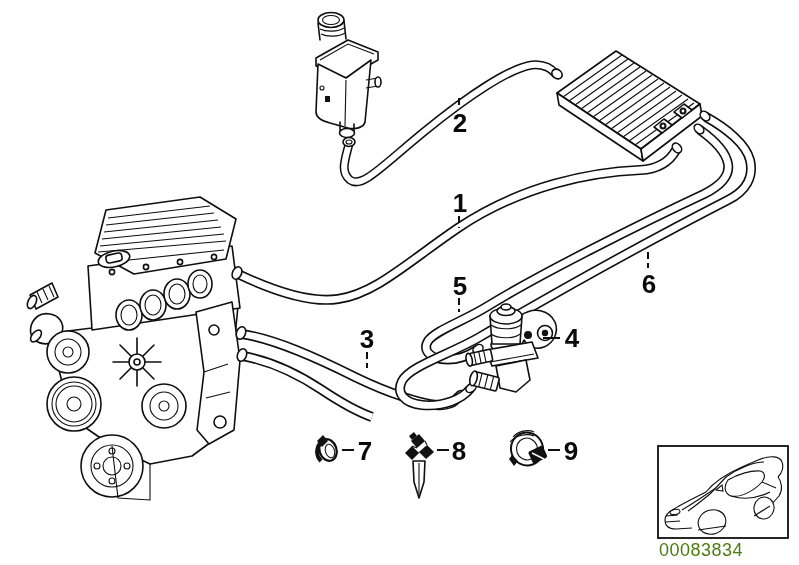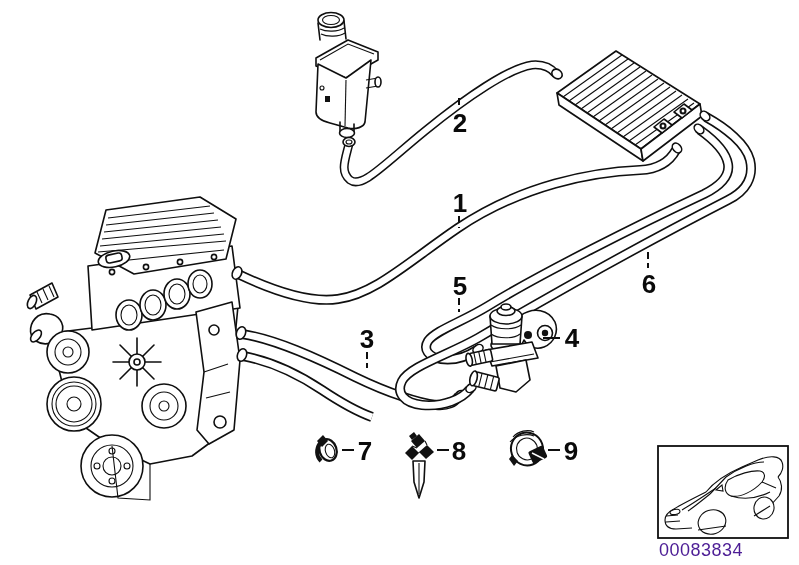--- a/index.html
+++ b/index.html
@@ -3,21 +3,21 @@
 <meta charset="utf-8">
 <style>
   html,body{margin:0;padding:0;background:#fff;}
   #stage{position:relative;width:799px;height:565px;background:#ffffff;overflow:hidden;
          font-family:"Liberation Sans",sans-serif;}
   svg{position:absolute;left:0;top:0;}
   .callout{position:absolute;transform:translate(-50%,-50%);
            font:700 26px "Liberation Sans",sans-serif;color:#0a0a0a;
            letter-spacing:0;line-height:1;user-select:none;}
   .diagram-number{position:absolute;left:659px;top:540px;width:140px;
-           font:400 18px "Liberation Sans",sans-serif;color:#4c1d95;letter-spacing:.5px;}
+           font:400 18px "Liberation Sans",sans-serif;color:#4d7c0f;letter-spacing:.5px;}
   .outline{stroke:#0f0f0f;fill:none;stroke-width:1.6;stroke-linecap:round;stroke-linejoin:round;}
   .fillw{stroke:#0f0f0f;fill:#ffffff;stroke-width:1.6;stroke-linejoin:round;}
   .thin{stroke:#0f0f0f;fill:none;stroke-width:1.1;}
   .dark{fill:#111;stroke:none;}
   .hoseb{stroke:#0f0f0f;fill:none;stroke-width:10;stroke-linecap:butt;}
   .hosew{stroke:#ffffff;fill:none;stroke-width:6.8;stroke-linecap:butt;}
   .hoseb2{stroke:#0f0f0f;fill:none;stroke-width:9;stroke-linecap:butt;}
   .hosew2{stroke:#ffffff;fill:none;stroke-width:6;stroke-linecap:butt;}
   .leader{stroke:#0f0f0f;stroke-width:2;}
   .leaderdash{stroke:#0f0f0f;stroke-width:2;stroke-dasharray:7 4;}

